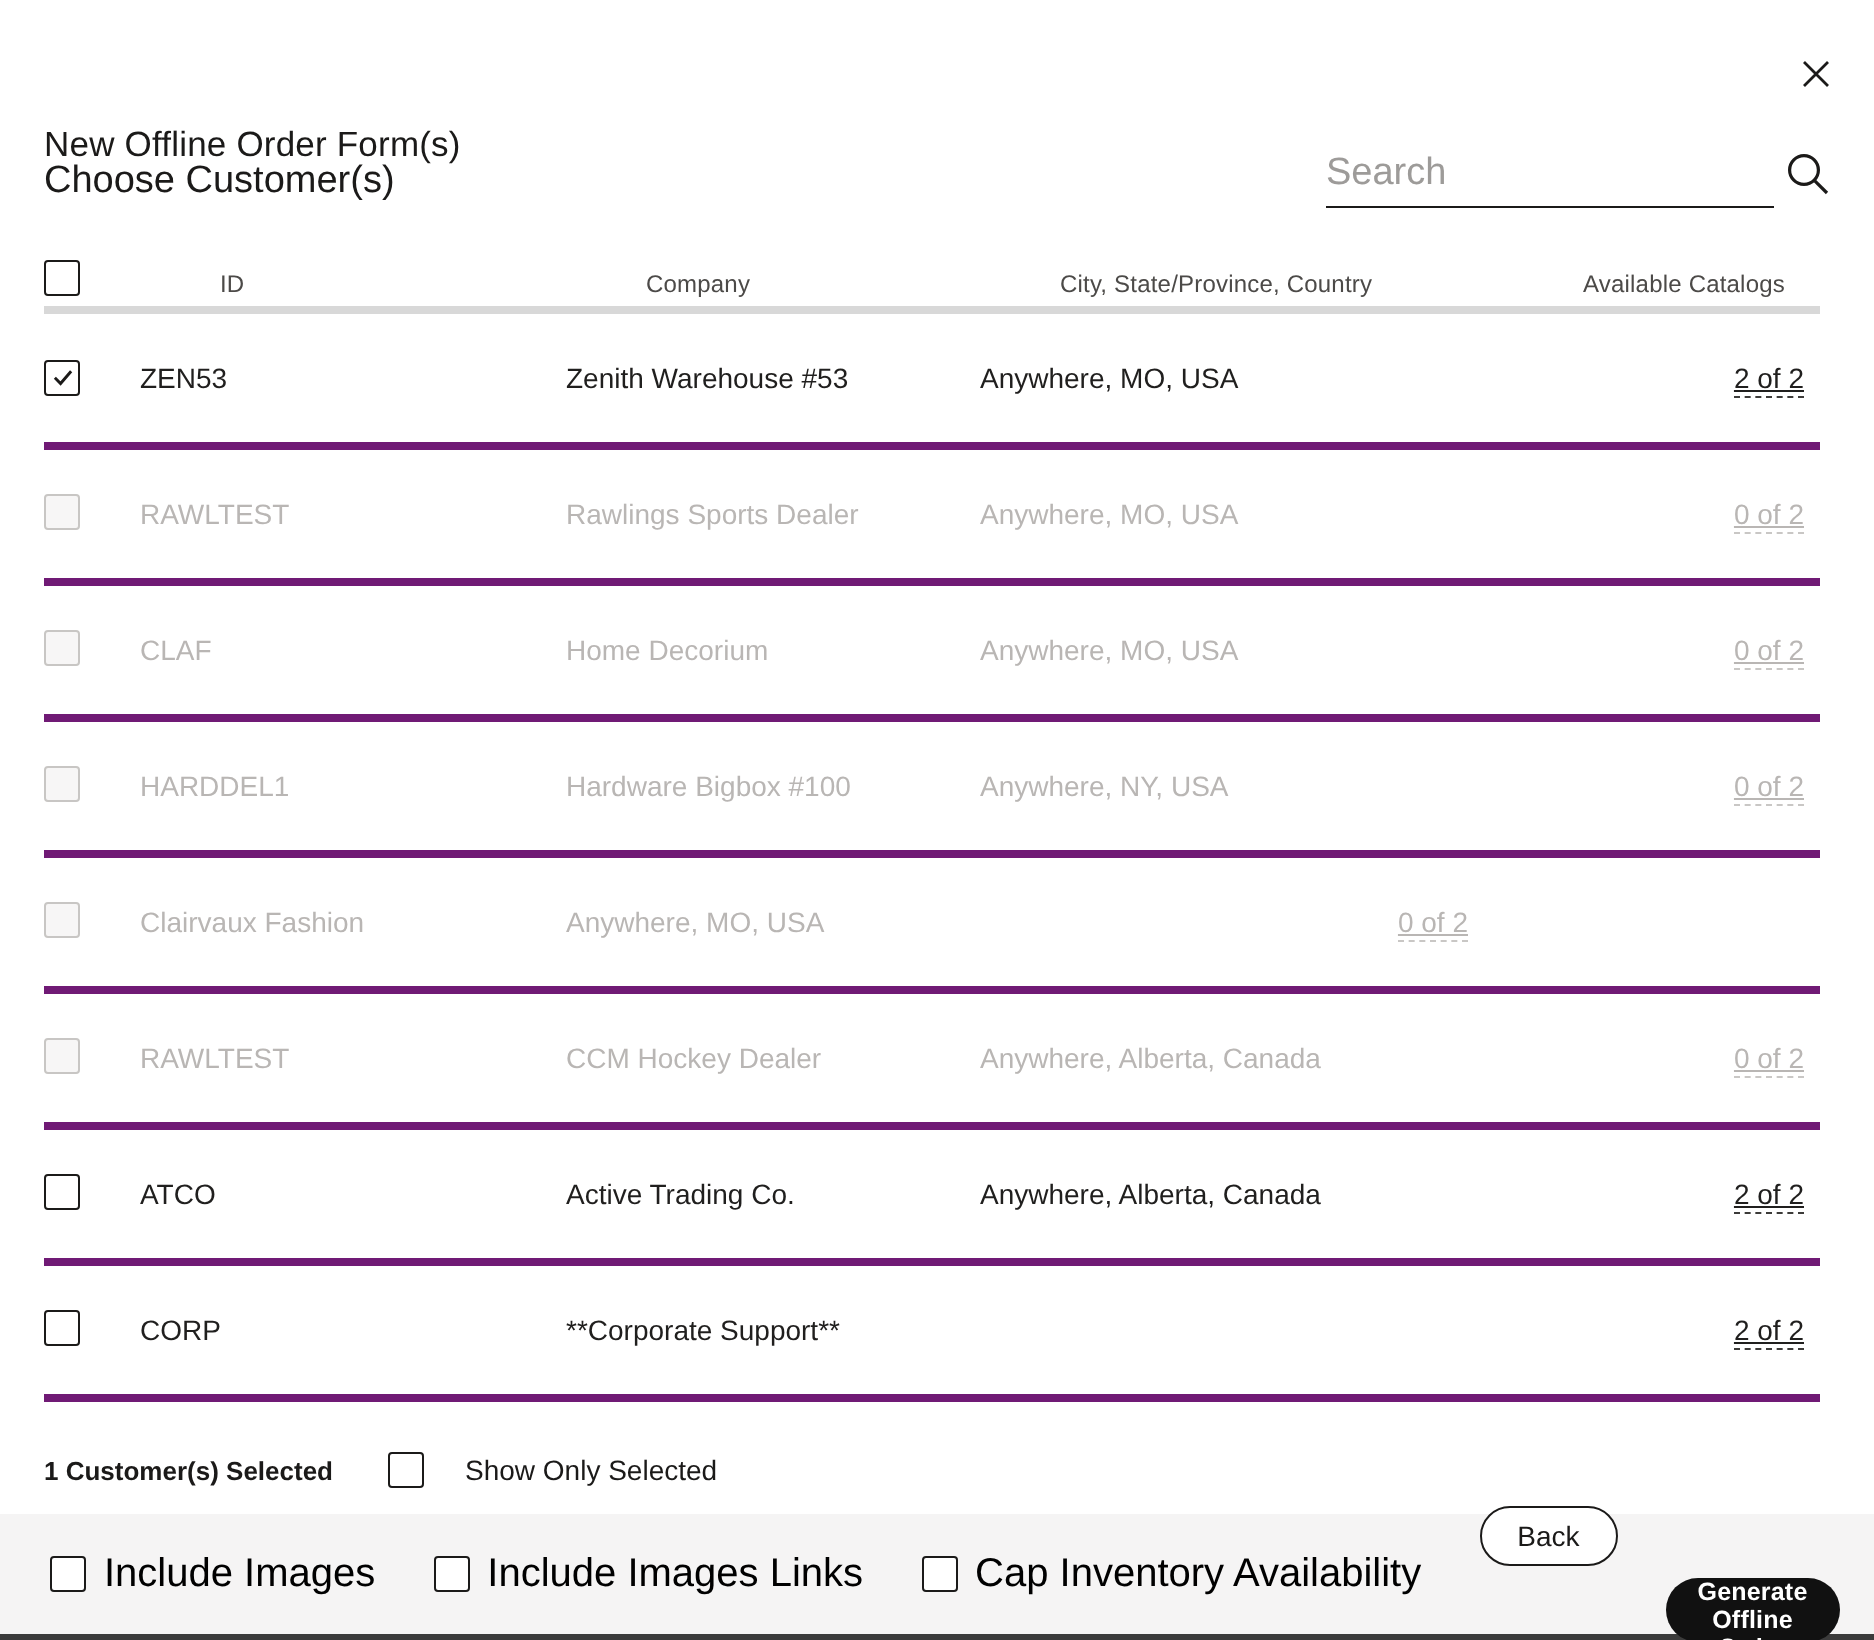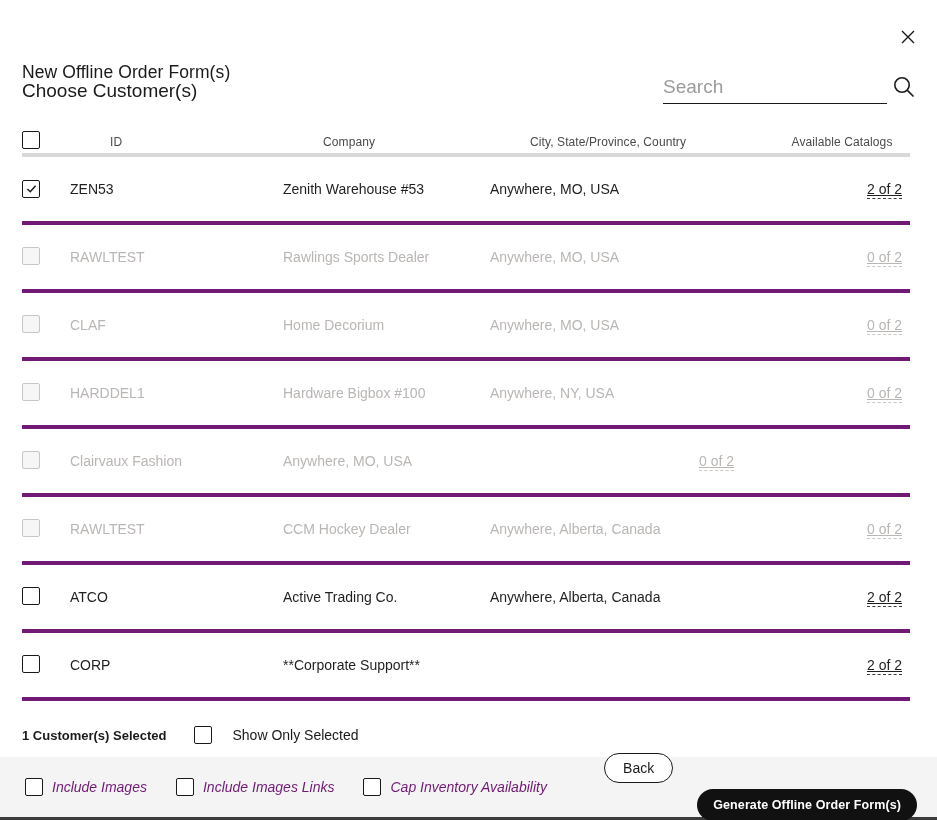--- a/index.html
+++ b/index.html
@@ -91,21 +91,21 @@
   .selection-footer .cb { margin-left: 27px; }
   .show-only-label { font-size: 14px; margin-left: 21px; color: #1b1a19; }
 
   
   .action-bar {
     position: absolute; left: 0; bottom: 0; width: 937px; height: 63px;
     background: #f5f4f4; border-bottom: 3px solid #3b3b3b;
     display: flex; align-items: center; padding: 0 20px 0 25px;
   }
   .opt { display: flex; align-items: center; margin-right: 29px; }
-  .opt-label { font-size: 14px; margin-left: 9px; color: #701a75; white-space: nowrap; font-style: italic; }
+  .opt-label { font-size: 20px; margin-left: 9px; color: #000000; white-space: nowrap; }
   .bar-buttons { margin-left: auto; display: flex; align-items: flex-start; gap: 24px; }
   .back-btn {
     height: 30px; padding: 0 18px; border-radius: 15px;
     background: #ffffff; border: 1px solid #1b1a19;
     font-family: "Liberation Sans", sans-serif; font-size: 14px; color: #1b1a19;
     cursor: pointer;
   }
   .generate-btn {
     height: 32px; padding: 0 16px; border-radius: 16px;
     background: #111111; border: none;

